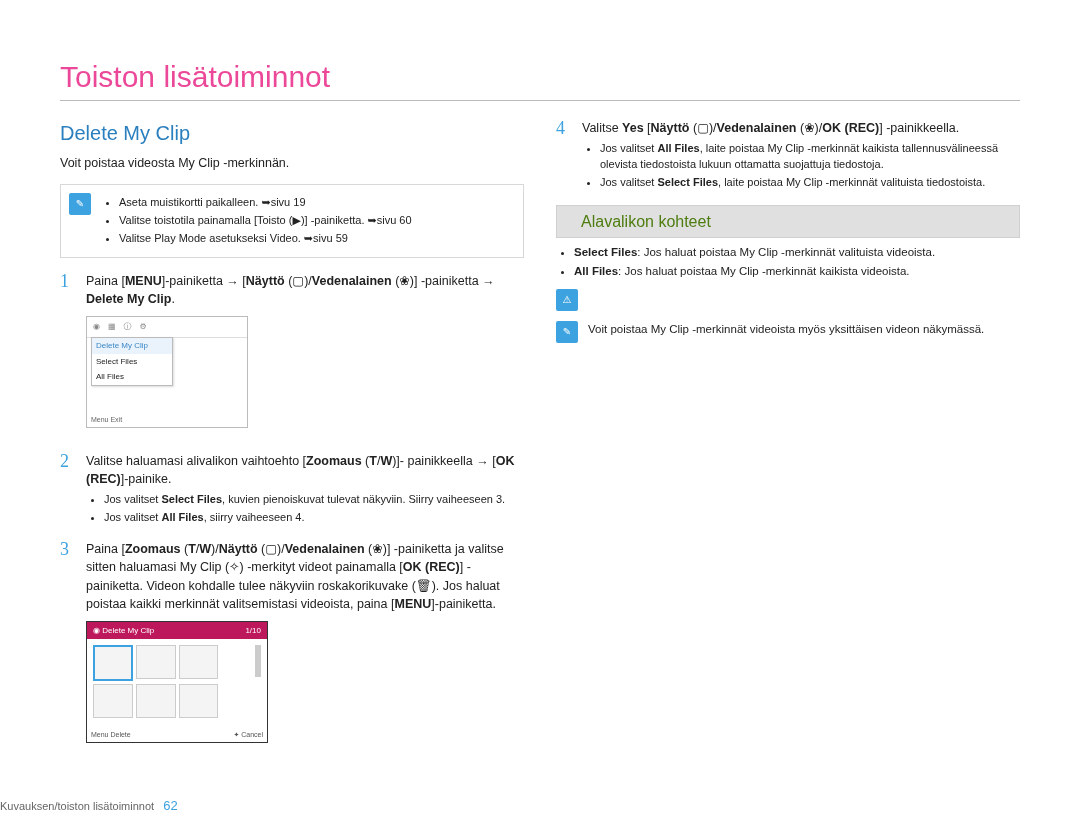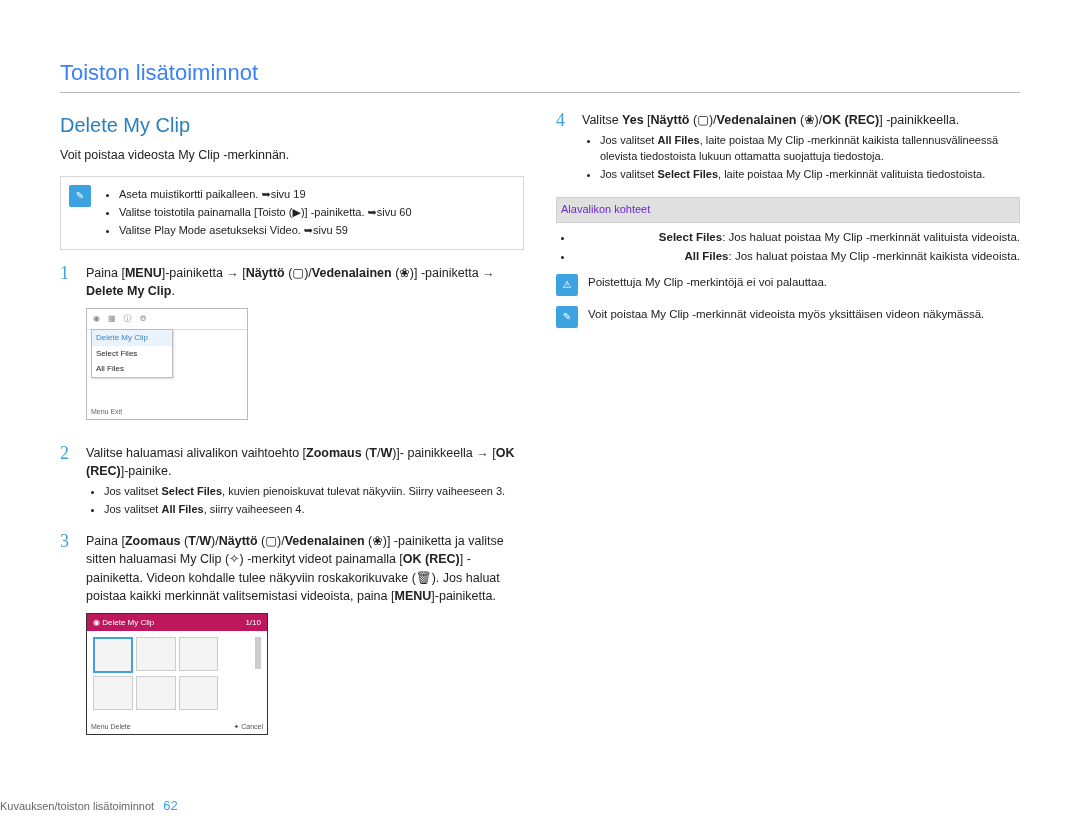--- a/index.html
+++ b/index.html
@@ -12,22 +12,22 @@
     height: 825px;
     box-sizing: border-box;
   }
   .page {
     padding: 60px 60px 20px 60px;
     position: relative;
     height: 100%;
     box-sizing: border-box;
   }
   .chapter-title {
-    font-size: 22px;
-    color: #3b82f6;
+    font-size: 30px;
+    color: #ec4899;
     margin: 0 0 6px 0;
     font-weight: normal;
   }
   .hr {
     border: none;
     border-top: 1px solid #bbb;
     margin: 0 0 18px 0;
   }
   .columns {
     display: flex;
@@ -99,24 +99,24 @@
   }
   .step-body {
     flex: 1;
   }
   .step-body p {
     margin: 0 0 4px 0;
   }
   .sub-header {
     background: #e0e0e0;
     border: 1px solid #d0d0d0;
-    padding: 4px 4px;
-    font-size: 11px;
+    padding: 4px 24px;
+    font-size: 16px;
     margin: 6px 0 6px 0;
-    color: #6d28d9;
+    color: #4d7c0f;
   }
   .ui-mock1 {
     border: 1px solid #bbb;
     width: 160px;
     height: 110px;
     margin: 8px 0 12px 0;
     position: relative;
     font-size: 8px;
     background: #fff;
   }
@@ -303,28 +303,27 @@
         <div class="step-body">
           <p>Valitse <b>Yes</b> [<b>Näyttö</b> (▢)/<b>Vedenalainen</b> (❀)/<b>OK (REC)</b>] -painikkeella.</p>
           <ul class="sub-bullets">
             <li>Jos valitset <b>All Files</b>, laite poistaa My Clip -merkinnät kaikista tallennusvälineessä olevista tiedostoista lukuun ottamatta suojattuja tiedostoja.</li>
             <li>Jos valitset <b>Select Files</b>, laite poistaa My Clip -merkinnät valituista tiedostoista.</li>
           </ul>
         </div>
       </div>
 
       <div class="sub-header">Alavalikon kohteet</div>
-      <ul class="sub-bullets" style="font-size:11.5px;text-align:right;">
+      <ul class="sub-bullets" style="font-size:11.5px;">
         <li><b>Select Files</b>: Jos haluat poistaa My Clip -merkinnät valituista videoista.</li>
         <li><b>All Files</b>: Jos haluat poistaa My Clip -merkinnät kaikista videoista.</li>
       </ul>
 
       <div class="inline-note">
         <div class="note-icon note-warn">⚠</div>
-        <div>Poistettuja My Clip -merkintöjä ei voi palauttaa.</div>
       </div>
 
       <div class="inline-note">
         <div class="note-icon filled">✎</div>
         <div>Voit poistaa My Clip -merkinnät videoista myös yksittäisen videon näkymässä.</div>
       </div>
     </div>
   </div>
 
   <div class="footer">

